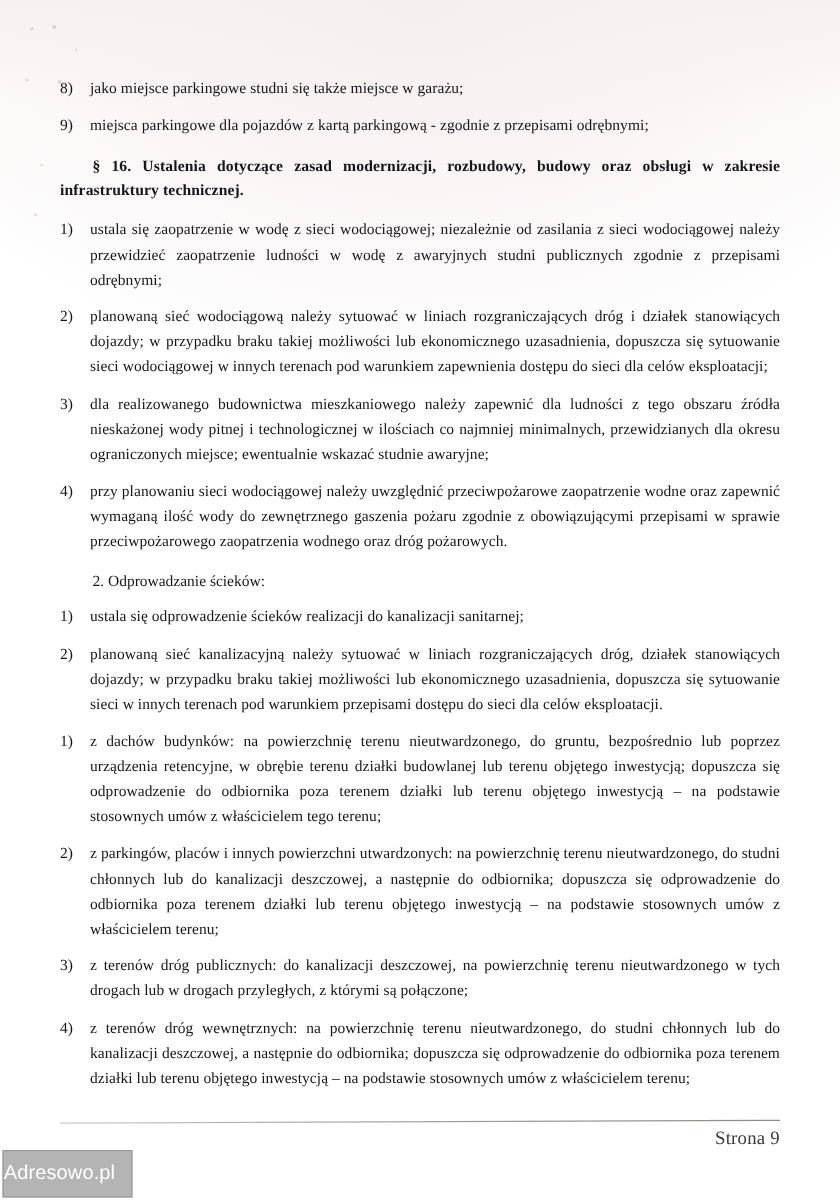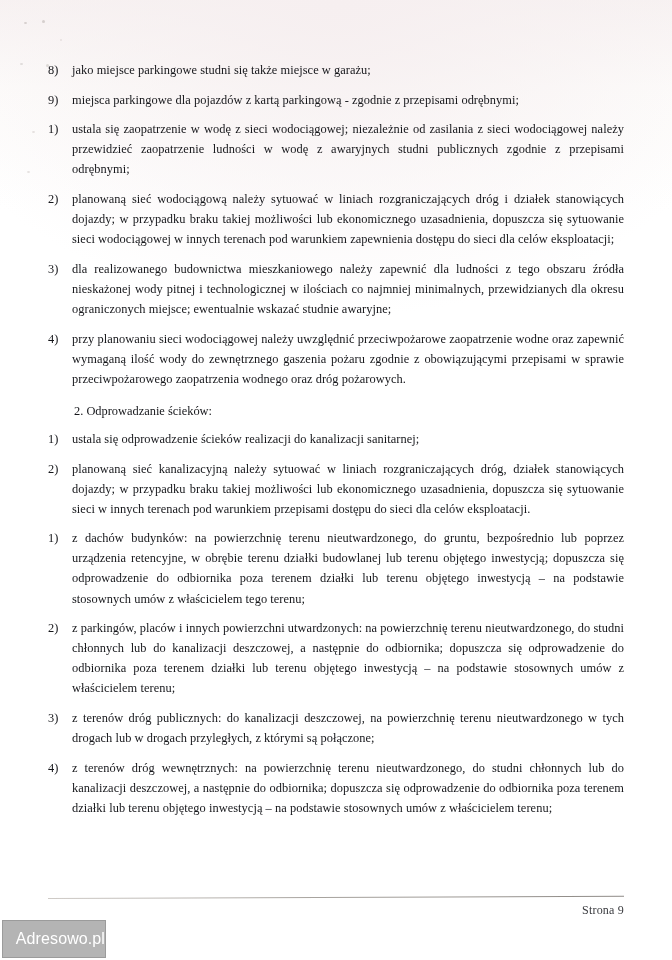--- a/index.html
+++ b/index.html
@@ -93,38 +93,38 @@
     width: 576px;
     height: 1px;
     background: linear-gradient(90deg, #cfcbc7 0%, #a8a49f 45%, #8e8a86 100%);
     transform: rotate(-0.22deg);
     transform-origin: left center;
   }
   .footer-page {
     position: absolute;
     right: 48px;
     top: 903px;
-    font-size: 12px;
+    font-size: 15px;
     color: #3a3b3f;
     letter-spacing: .2px;
   }
 
   
   .watermark {
     position: absolute;
     left: 2px;
     top: 920px;
     width: 104px;
     height: 38px;
     background: #b4b4b4;
     border: 1px solid #9b9b9b;
     box-sizing: border-box;
     display: flex;
     align-items: center;
-    justify-content: flex-end;
+    justify-content: flex-start;
   }
   .watermark-label {
     color: #ffffff;
     font-family: "Liberation Sans", "DejaVu Sans", sans-serif;
     font-size: 16px;
     letter-spacing: .1px;
   }
 </style>
 </head>
 <body>
@@ -149,20 +149,24 @@
       </div>
 
       <div class="item">
         <span class="marker">9)</span>
         <div class="para">miejsca parkingowe dla pojazdów z kartą parkingową - zgodnie z przepisami odrębnymi;</div>
       </div>
 
 
     </div>
 
+    <div class="heading">
+      <span class="lead">§ 16.</span>
+      <span>Ustalenia dotyczące zasad modernizacji, rozbudowy, budowy oraz obsługi w zakresie infrastruktury technicznej.</span>
+    </div>
 
     <div class="group">
 
       <div class="item">
         <span class="marker">1)</span>
         <div class="para">ustala się zaopatrzenie w wodę z sieci wodociągowej; niezależnie od zasilania z sieci wodociągowej należy przewidzieć zaopatrzenie ludności w wodę z awaryjnych studni publicznych zgodnie z przepisami odrębnymi;</div>
       </div>
 
       <div class="item">
         <span class="marker">2)</span>

